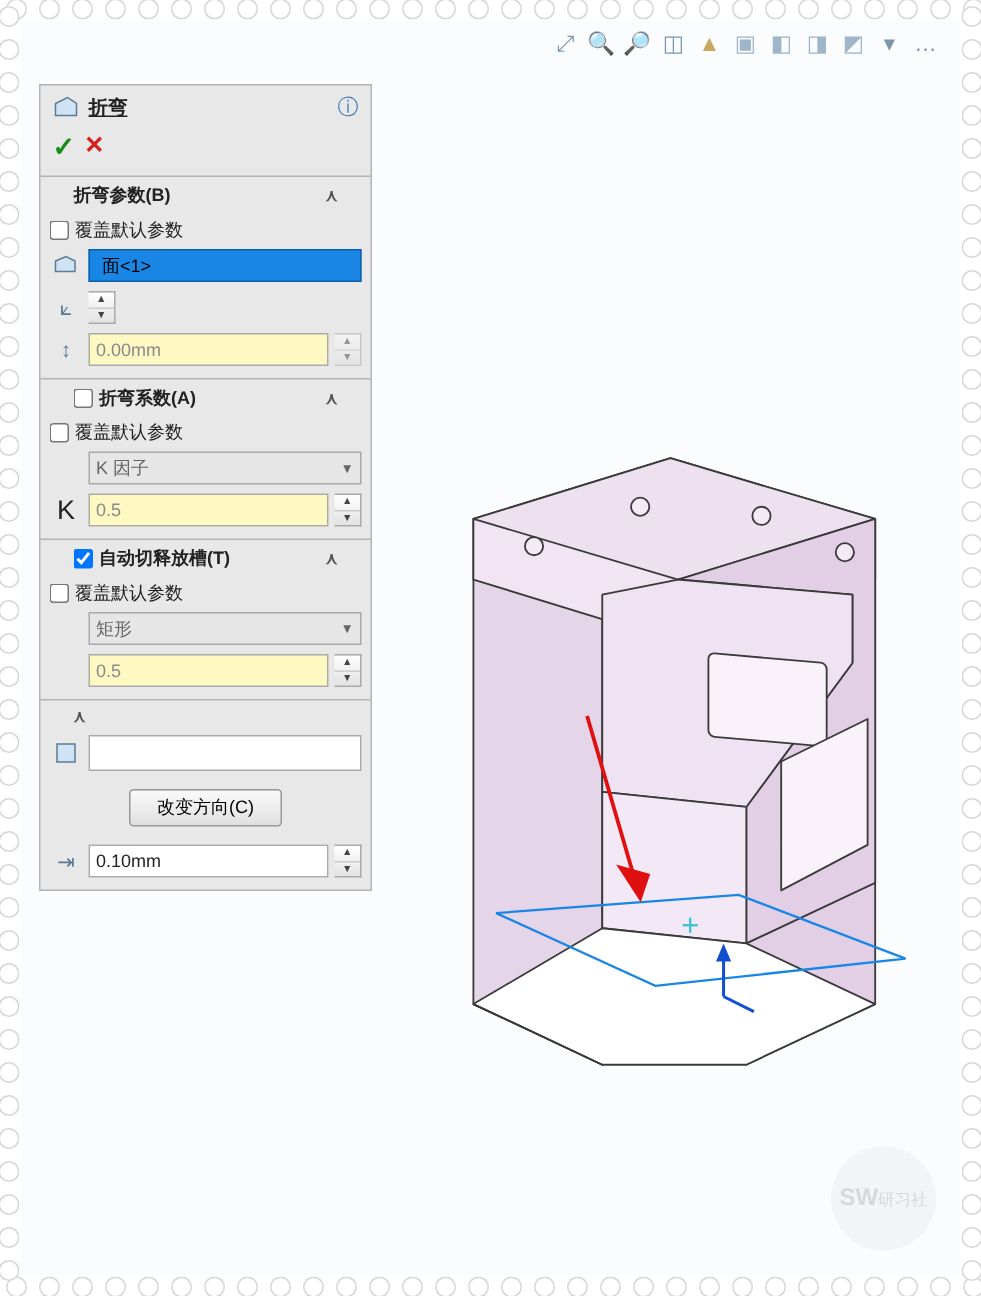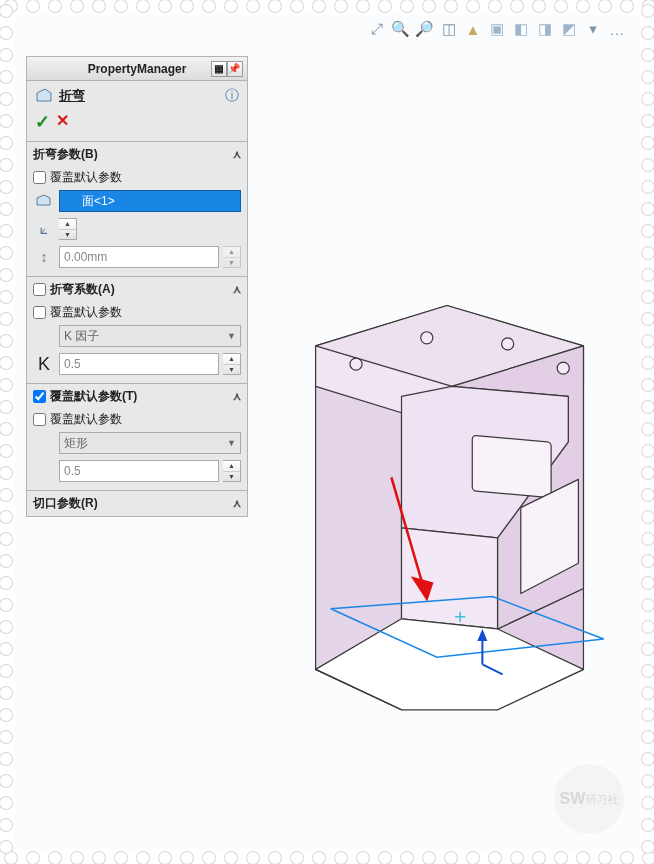--- a/index.html
+++ b/index.html
@@ -26,33 +26,33 @@
 .cmd-head { display: flex; align-items: center; padding: 6px 8px 4px 8px; gap: 6px; }
 .cmd-icon { width: 18px; height: 18px; }
 .cmd-title { font-weight: bold; flex: 1; font-size: 13px; text-decoration: underline; }
 .help-icon { color: #4a7db3; font-size: 14px; cursor: pointer; }
 
 .ok-cancel { display: flex; gap: 6px; padding: 2px 8px 8px 8px; }
 .ok { color: #1a8c1a; font-size: 18px; font-weight: bold; cursor: pointer; }
 .cancel { color: #d42020; font-size: 16px; font-weight: bold; cursor: pointer; }
 
 .section { border-top: 1px solid #b3b3b3; }
-.sec-head { display: flex; align-items: center; padding: 4px 6px; font-weight: bold; cursor: pointer; }
+.sec-head { display: flex; align-items: center; padding: 4px 22px; font-weight: bold; cursor: pointer; }
 .sec-head .lbl { flex: 1; }
 .collapse-icon { font-size: 11px; color: #555; }
 .sec-body { padding: 2px 6px 8px 6px; display: flex; flex-direction: column; gap: 6px; }
 
 .chk-row { display: flex; align-items: center; gap: 4px; padding: 2px 6px; }
 .chk-row input[type=checkbox] { width: 13px; height: 13px; }
 
 .field-row { display: flex; align-items: center; gap: 4px; }
 .param-icon { width: 22px; height: 22px; display: flex; align-items: center; justify-content: center; font-size: 14px; color: #5b7a95; flex-shrink: 0; }
-.sel-box { flex: 1; height: 22px; background: #1986e6; color: #ffffff; border: 1px solid #0d5fa8; padding: 2px 22px; display: flex; align-items: center; font-size: 12px; }
+.sel-box { flex: 1; height: 22px; background: #1986e6; color: #000000; border: 1px solid #0d5fa8; padding: 2px 8px; display: flex; align-items: center; font-size: 12px; }
 .num-input { flex: 1; height: 22px; border: 1px solid #aaa; background: #fff; padding: 0 4px; font-size: 12px; display: flex; align-items: center; }
-.num-input.disabled { background: #ffffff; color: #888; }
+.num-input.disabled { background: #fef9c3; color: #888; }
 .spinner { width: 18px; height: 22px; border: 1px solid #aaa; border-left: none; background: linear-gradient(#fff,#e2e2e2); display: flex; flex-direction: column; }
 .spinner div { flex: 1; display: flex; align-items: center; justify-content: center; font-size: 7px; color: #444; cursor: pointer; border-bottom: 1px solid #ccc; }
 .spinner div:last-child { border-bottom: none; }
 .spinner.disabled { opacity: 0.5; }
 
 .dd { flex: 1; height: 22px; border: 1px solid #aaa; background: #e6e6e6; color: #666; padding: 0 4px; display: flex; align-items: center; justify-content: space-between; font-size: 12px; }
 .dd .arrow { font-size: 9px; }
 
 .text-input { flex: 1; height: 24px; border: 1px solid #aaa; background: #fff; }
 
@@ -220,27 +220,20 @@
   <div class="tb-icon gold">▲</div>
   <div class="tb-icon cube">▣</div>
   <div class="tb-icon cube">◧</div>
   <div class="tb-icon cube">◨</div>
   <div class="tb-icon cube">◩</div>
   <div class="tb-icon">▾</div>
   <div class="tb-icon">…</div>
 </div>
 
 <div class="panel">
-  <div class="pm-title">
-    <span>PropertyManager</span>
-    <div class="pm-pin">
-      <span>▦</span>
-      <span>📌</span>
-    </div>
-  </div>
 
   <div class="cmd-head">
     <svg class="cmd-icon" viewBox="0 0 18 18">
         <path d="M2 14 L2 6 L10 2 L16 6 L16 14 Z" fill="#cfe3f5" stroke="#5b7a95"></path>
       </svg>
     <span class="cmd-title">折弯</span>
     <span class="help-icon">ⓘ</span>
   </div>
   <div class="ok-cancel">
     <span class="ok">✓</span>
@@ -313,21 +306,21 @@
             <div>▲</div>
             <div>▼</div>
           </div>
       </div>
     </div>
   </div>
 
   <div class="section">
     <div class="sec-head">
       <input type="checkbox" checked="" style="margin-right: 4px;">
-      <span class="lbl">覆盖默认参数(T)</span>
+      <span class="lbl">自动切释放槽(T)</span>
       <span class="collapse-icon">⋏</span>
     </div>
     <div class="chk-row">
       <input type="checkbox" style="">
       <span>覆盖默认参数</span>
     </div>
     <div class="sec-body">
       <div class="field-row" style="padding-left:26px">
         <div class="dd">
           <span>矩形</span>
@@ -341,22 +334,42 @@
         <div class="spinner">
             <div>▲</div>
             <div>▼</div>
           </div>
       </div>
     </div>
   </div>
 
   <div class="section">
     <div class="sec-head">
-      <span class="lbl">切口参数(R)</span>
       <span class="collapse-icon">⋏</span>
+    </div>
+    <div class="sec-body">
+      <div class="field-row">
+        <div class="param-icon">
+          <svg width="18" height="18" viewBox="0 0 18 18">
+              <rect x="3" y="3" width="12" height="12" fill="#cfe3f5" stroke="#5b7a95"></rect>
+            </svg>
+        </div>
+        <div class="text-input"></div>
+      </div>
+      <button class="btn">改变方向(C)</button>
+      <div class="field-row">
+        <div class="param-icon">⇥</div>
+        <div class="num-input">
+          <span>0.10mm</span>
+        </div>
+        <div class="spinner">
+            <div>▲</div>
+            <div>▼</div>
+          </div>
+      </div>
     </div>
   </div>
 </div>
 
 <div class="viewport">
   <svg viewBox="0 0 370 760">
 
     <g stroke="#3a3a3a" stroke-width="1.2" stroke-linejoin="round">
 
       <path d="M55 280 L55 600 L140 640 L140 330 Z" fill="#e5d5e8"></path>

